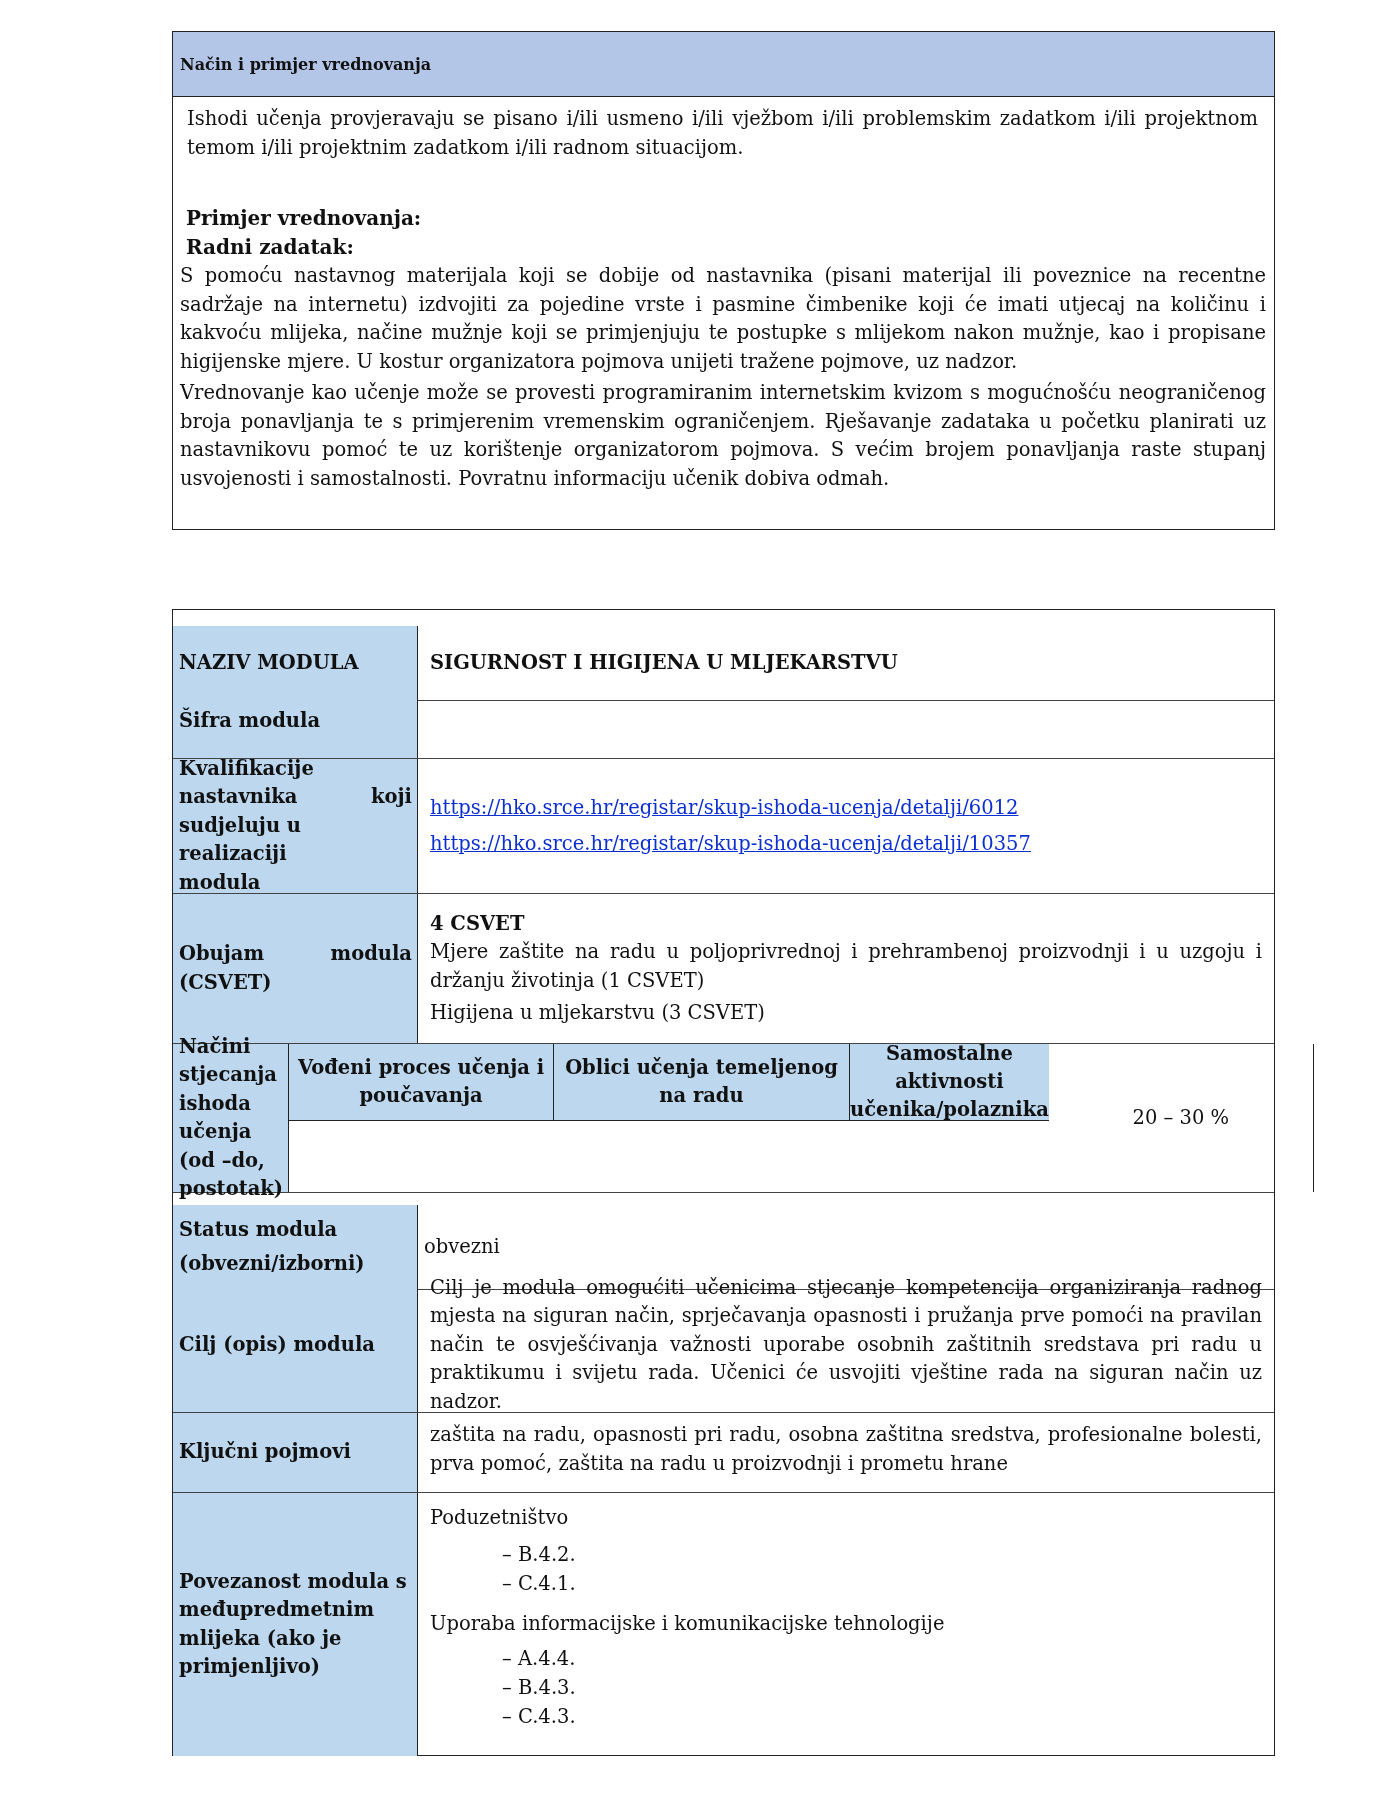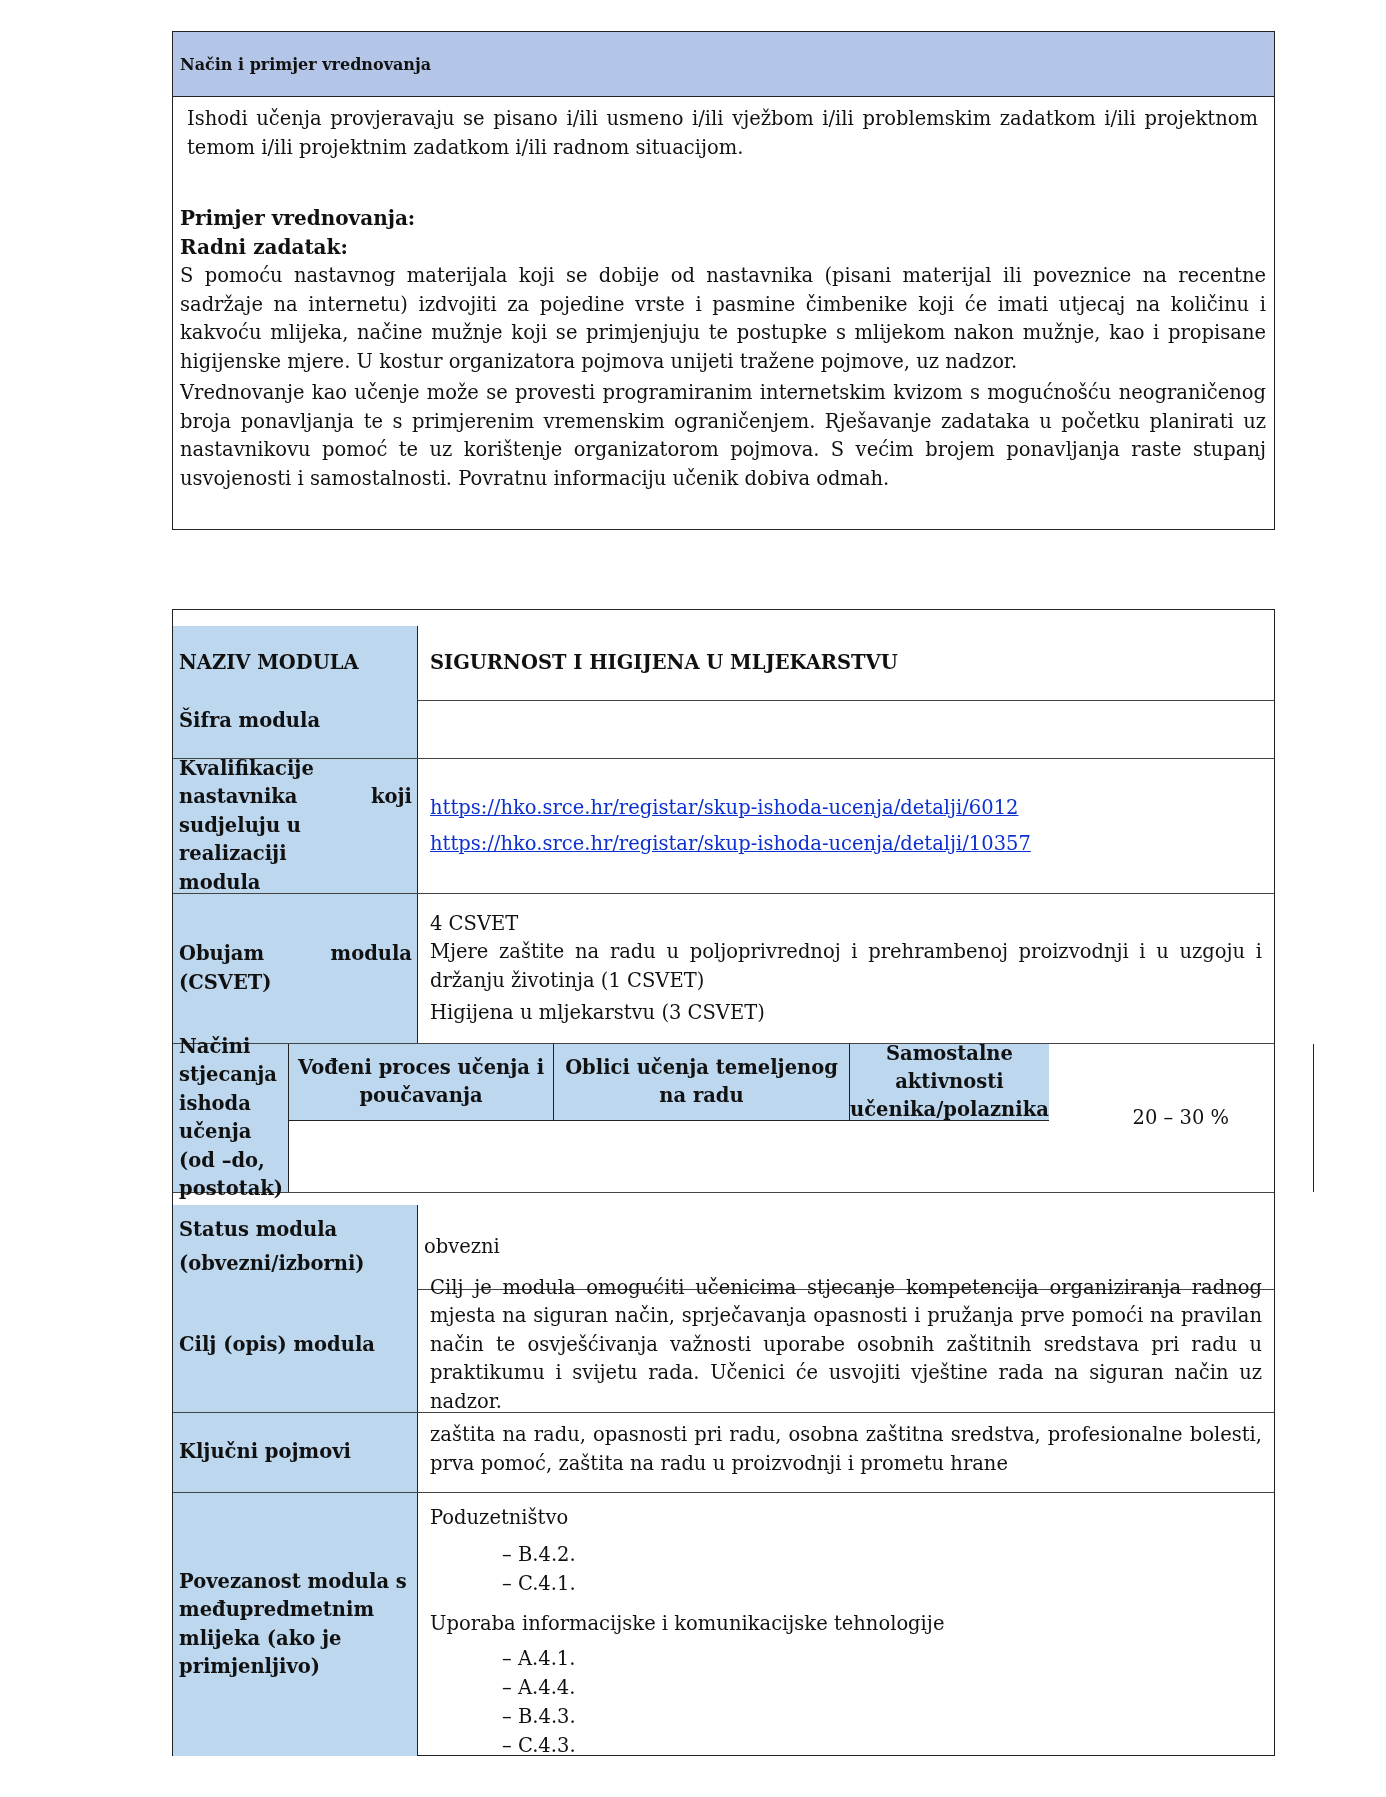--- a/index.html
+++ b/index.html
@@ -4,21 +4,21 @@
 <style>
   html, body { margin: 0; padding: 0; background: #ffffff; }
   body { width: 1386px; height: 1797px; position: relative; font-family: "DejaVu Serif", "Liberation Serif", serif; color: #111; }
   .tbl { position: absolute; left: 172px; width: 1103px; border: 1.5px solid #222; box-sizing: border-box; }
   #t1 { top: 31px; height: 499px; }
   .t1-head { height: 65px; background: #b4c6e7; border-bottom: 1.5px solid #222; box-sizing: border-box; display: flex; align-items: center; padding-left: 7px; font-weight: bold; font-size: 16px; }
   .t1-body { padding: 8px 8px 0 7px; font-size: 19.5px; line-height: 28.5px; }
   .t1-body p { margin: 0; text-align: justify; }
   .t1-body .intro { padding-left: 7px; padding-right: 8px; }
   .t1-body .gap { height: 42px; }
-  .t1-body .sub { font-weight: bold; font-size: 20px; line-height: 29px; margin-bottom: 0; }
+  .t1-body .sub { font-weight: bold; font-size: 20px; line-height: 29px; margin-bottom: 0; margin-left: 6px; }
   .t1-body .para { margin-bottom: 3px; }
 
   #t2 { top: 609px; height: 1147px; }
   .row { position: absolute; left: 0; right: 0; border-bottom: 1.5px solid #444; box-sizing: border-box; display: flex; }
   .row:last-child { border-bottom: none; }
   .lbl { width: 245px; background: #bdd7ee; border-right: 1.5px solid #222; box-sizing: border-box; padding: 0 5px 0 6px; font-weight: bold; font-size: 19.5px; line-height: 28.5px; display: flex; align-items: center; }
   .lbl span { display: block; width: 100%; }
   .val { flex: 1; box-sizing: border-box; padding: 0 12px 0 12px; font-size: 19.5px; line-height: 28.5px; display: flex; flex-direction: column; justify-content: center; }
   .val.bold { font-weight: bold; }
   .just-text { text-align: justify; }
@@ -85,21 +85,21 @@
   </div>
 
   <div class="row" style="top:284px;height:150px;">
     <div class="lbl">
       <span>
         <span class="jl">Obujam modula</span>
         <span class="line">(CSVET)</span>
       </span>
     </div>
     <div class="val">
-      <span class="line" style="font-weight:normal;margin-bottom:0;">4 CSVET</span>
+      <span class="line" style="font-weight:bold;margin-bottom:0;">4 CSVET</span>
       <span class="line just-text" style="margin-bottom:4px;">Mjere zaštite na radu u poljoprivrednoj i prehrambenoj proizvodnji i u uzgoju i držanju životinja (1 CSVET)</span>
       <span class="line">Higijena u mljekarstvu (3 CSVET)</span>
     </div>
   </div>
 
   <div class="row" style="top:434px;height:149px;">
     <div class="lbl">
       <span>
         <span class="jl">Načini stjecanja</span>
         <span class="line">ishoda učenja (od –do,</span>
@@ -157,20 +157,19 @@
         <span class="line">međupredmetnim</span>
         <span class="line">mlijeka (ako je</span>
         <span class="line">primjenljivo)</span>
       </span>
     </div>
     <div class="val" style="justify-content:flex-start;padding-top:10px;line-height:29px;">
       <span class="line" style="margin-bottom:8px;">Poduzetništvo</span>
       <span class="line indent">– B.4.2.</span>
       <span class="line indent" style="margin-bottom:11px;">– C.4.1.</span>
       <span class="line" style="margin-bottom:6px;">Uporaba informacijske i komunikacijske tehnologije</span>
-      <span class="line indent">– A.4.1.</span>
       <span class="line indent">– A.4.4.</span>
       <span class="line indent">– B.4.3.</span>
       <span class="line indent">– C.4.3.</span>
     </div>
   </div>
 
 </div>
 
 </body></html>

